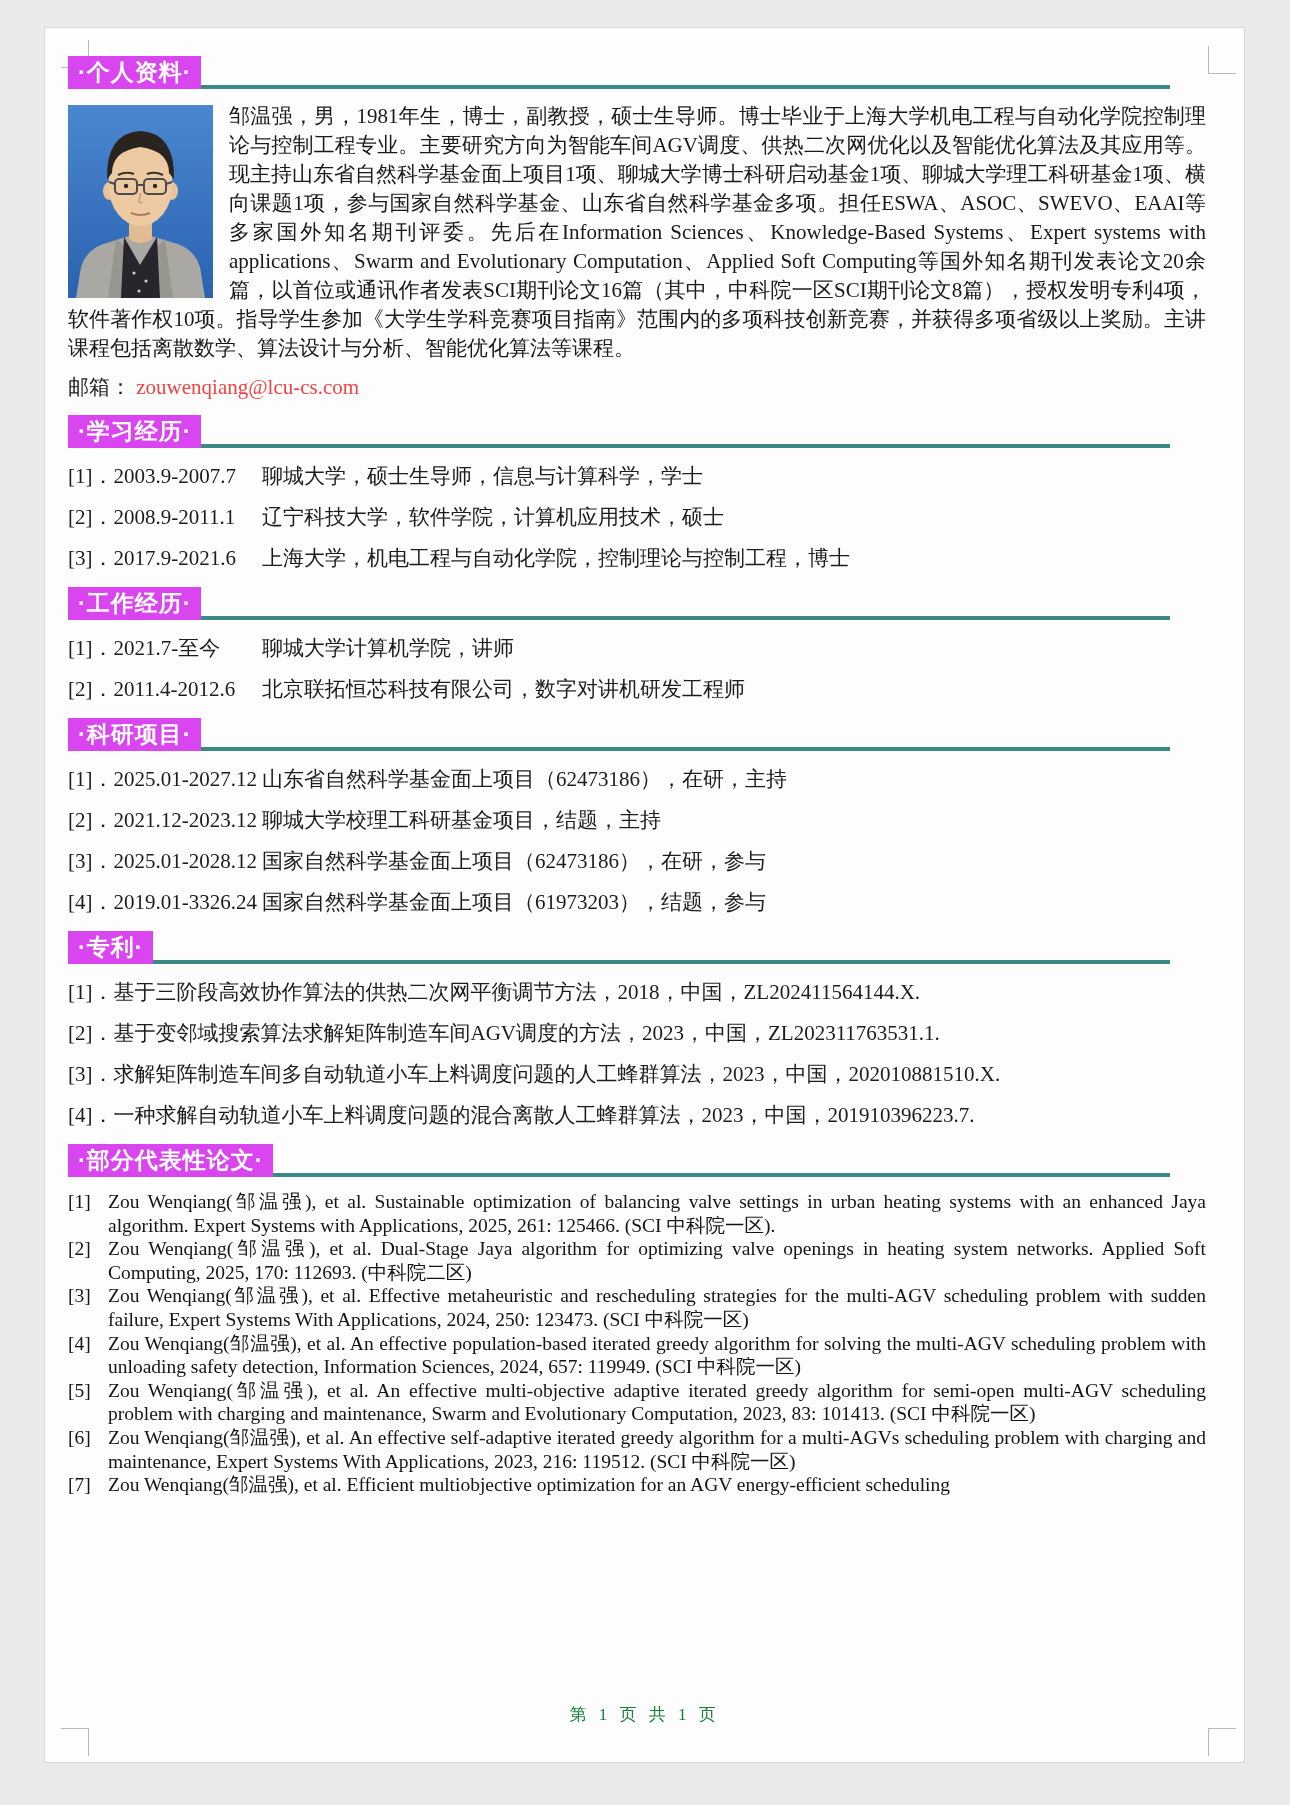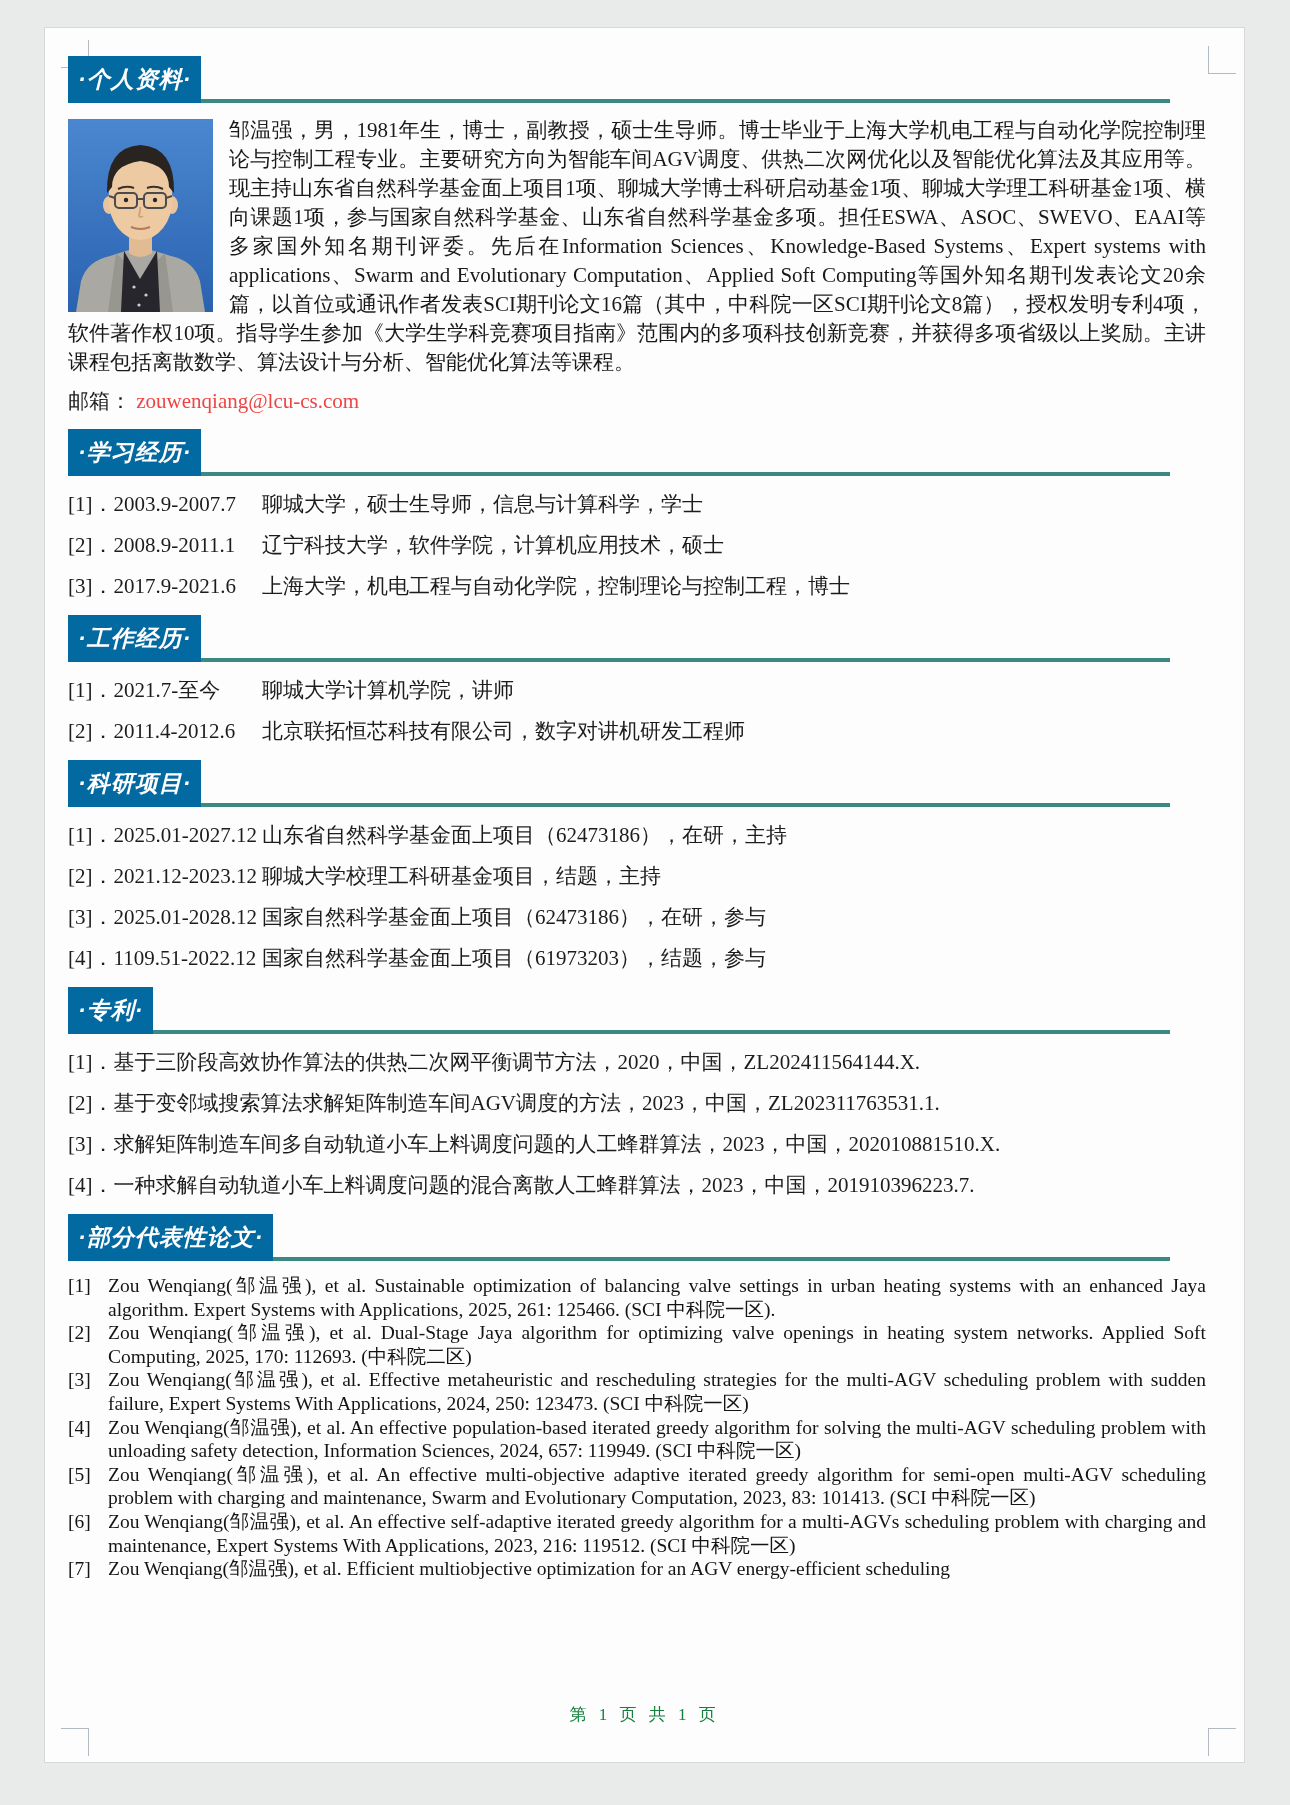--- a/index.html
+++ b/index.html
@@ -19,24 +19,24 @@
   .cmark.tl{left:16px;top:12px;border-bottom-width:1px;border-right-width:1px;}
   .cmark.tr{right:8px;top:18px;border-bottom-width:1px;border-left-width:1px;}
   .cmark.bl{left:16px;bottom:6px;border-top-width:1px;border-right-width:1px;}
   .cmark.br{right:8px;bottom:6px;border-top-width:1px;border-left-width:1px;}
 
   .content{position:absolute;left:23px;right:38px;top:28px;color:#1c1c1c;}
 
   .sec{display:flex;align-items:flex-end;margin:14px 36px 13px 0;}
   .sec.first{margin-top:0;}
   .badge{
-    background:#0369a1;color:#ffffff;
+    background:#d946ef;color:#ffffff;
     font-family:"Liberation Sans","DejaVu Sans",sans-serif;
     font-size:23px;font-weight:bold;line-height:31px;
-    padding:8px 10px;letter-spacing:1px;white-space:nowrap;font-style:italic;
+    padding:1px 10px;letter-spacing:1px;white-space:nowrap;
   }
   .rule{flex:1;height:4px;background:#3a8a83;}
 
   .profile-block{
     font-size:21px;line-height:29px;text-align:justify;color:#191919;
   }
   .photo{float:left;width:145px;height:193px;margin:3px 16px 6px 0;}
   .photo svg{display:block;}
 
   .email-line{font-size:21px;line-height:28px;margin:10px 0 0 0;}
@@ -183,34 +183,34 @@
           <span class="lab"><span>[2]．</span><span>2021.12-2023.12</span></span>
           <span class="det">聊城大学校理工科研基金项目，结题，主持</span>
         </div>
 
         <div class="entry">
           <span class="lab"><span>[3]．</span><span>2025.01-2028.12</span></span>
           <span class="det">国家自然科学基金面上项目（62473186），在研，参与</span>
         </div>
 
         <div class="entry">
-          <span class="lab"><span>[4]．</span><span>1109.51-2022.12</span></span>
+          <span class="lab"><span>[4]．</span><span>2019.01-3326.24</span></span>
           <span class="det">国家自然科学基金面上项目（61973203），结题，参与</span>
         </div>
       </div>
 
     <div class="sec">
       <span class="badge">·专利·</span>
       <span class="rule"></span>
     </div>
     <div>
 
         <div class="patent">
           <span class="lab">[1]．</span>
-          <span class="det">基于三阶段高效协作算法的供热二次网平衡调节方法，2020，中国，ZL202411564144.X.</span>
+          <span class="det">基于三阶段高效协作算法的供热二次网平衡调节方法，2018，中国，ZL202411564144.X.</span>
         </div>
 
         <div class="patent">
           <span class="lab">[2]．</span>
           <span class="det">基于变邻域搜索算法求解矩阵制造车间AGV调度的方法，2023，中国，ZL202311763531.1.</span>
         </div>
 
         <div class="patent">
           <span class="lab">[3]．</span>
           <span class="det">求解矩阵制造车间多自动轨道小车上料调度问题的人工蜂群算法，2023，中国，202010881510.X.</span>

